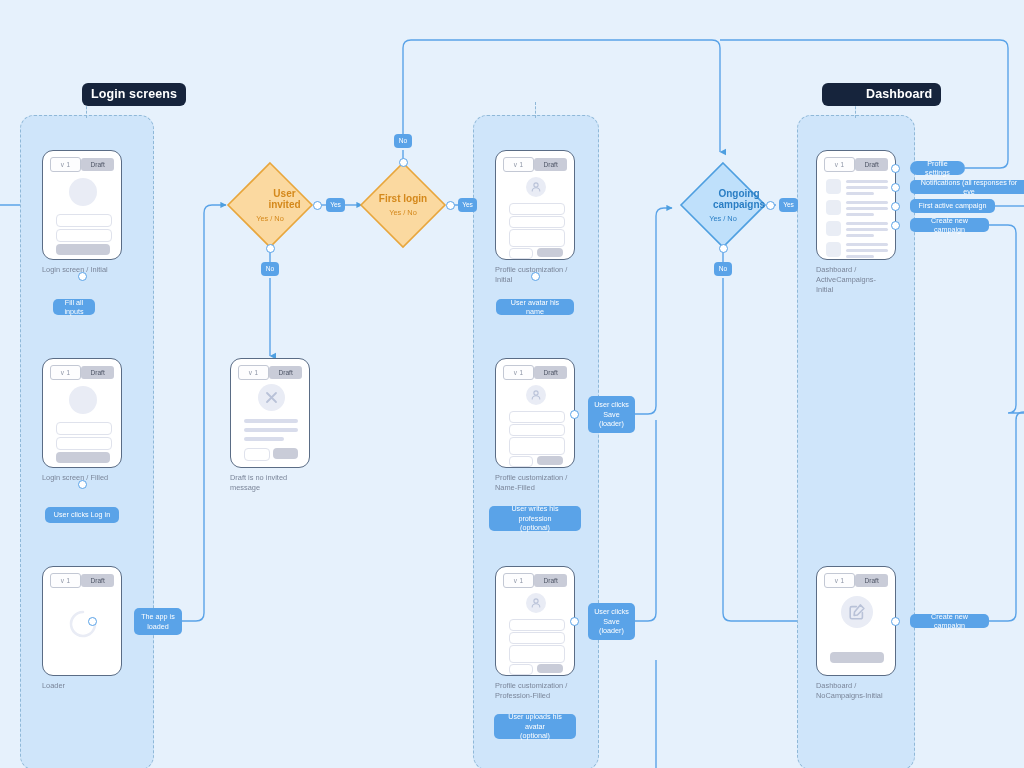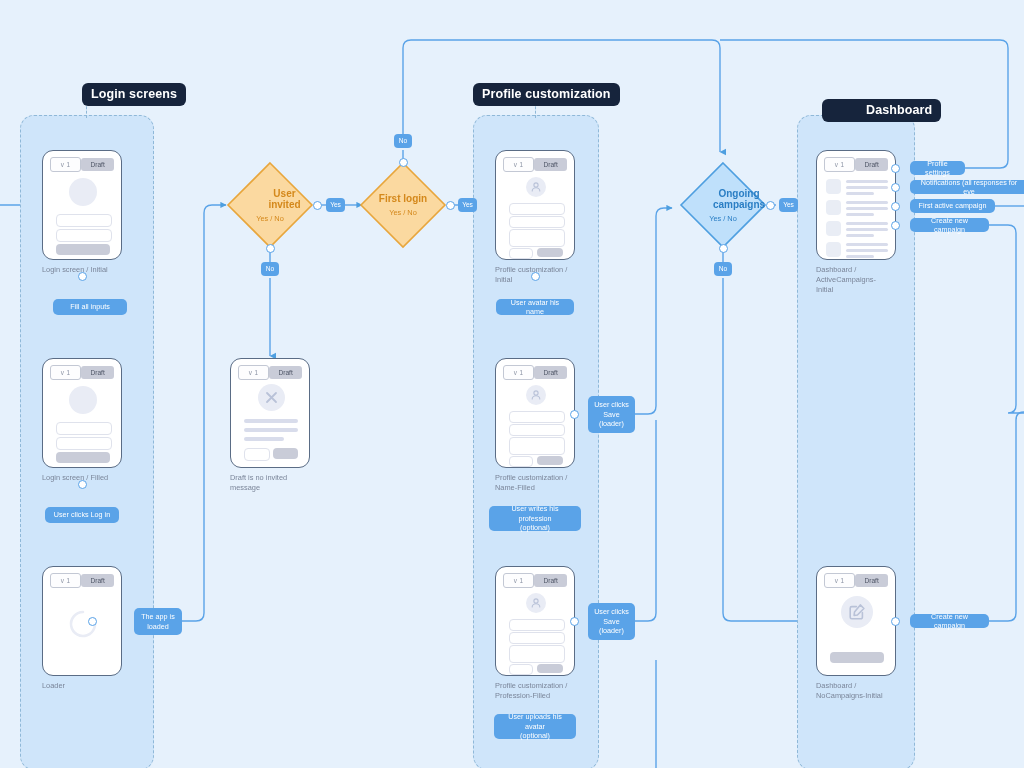--- a/index.html
+++ b/index.html
@@ -191,40 +191,39 @@
       <path d="M656,660 L656,768"></path>
     </g>
   </svg>
 
   <div class="group" style="left:20px;top:115px;width:132px;height:653px;"></div>
   <div class="group-stem" style="left:86px;top:102px;height:16px;"></div>
   <div class="group-title" style="left:41px;top:83px;margin-left:41px;">Login screens</div>
 
   <div class="group" style="left:473px;top:115px;width:124px;height:653px;"></div>
   <div class="group-stem" style="left:535px;top:102px;height:16px;"></div>
-  <div class="group-title" style="left:473px;top:83px;">Profile customization</div>
 
   <div class="group" style="left:797px;top:115px;width:116px;height:653px;"></div>
   <div class="group-stem" style="left:855px;top:102px;height:16px;"></div>
-  <div class="group-title" style="left:822px;top:99px;padding-left:44px;">Dashboard</div>
+  <div class="group-title" style="left:822px;top:83px;padding-left:44px;">Dashboard</div>
 
   <div class="screen" style="left:42px;top:150px;width:80px;height:110px;">
     <div class="scr-head">
       <div class="chip-v">v 1</div>
       <div class="chip-draft">Draft</div>
     </div>
     <div class="ph-circle" style="left:26px;top:27px;width:28px;height:28px;"></div>
     <div class="ph-input" style="left:13px;top:63px;width:54px;height:11px;"></div>
     <div class="ph-input" style="left:13px;top:78px;width:54px;height:11px;"></div>
     <div class="ph-btn-solid" style="left:13px;top:93px;width:54px;height:11px;"></div>
   </div>
   <div class="caption" style="left:42px;top:265px;width:120px;">Login screen / Initial</div>
   <div class="knob" style="left:77.5px;top:272px;"></div>
 
-  <div class="pill" style="left:53px;top:299px;width:74px;height:16px;">Fill all inputs</div>
+  <div class="pill" style="left:53px;top:299px;width:42px;height:16px;">Fill all inputs</div>
 
   <div class="screen" style="left:42px;top:358px;width:80px;height:110px;">
     <div class="scr-head">
       <div class="chip-v">v 1</div>
       <div class="chip-draft">Draft</div>
     </div>
     <div class="ph-circle" style="left:26px;top:27px;width:28px;height:28px;"></div>
     <div class="ph-input" style="left:13px;top:63px;width:54px;height:11px;"></div>
     <div class="ph-input" style="left:13px;top:78px;width:54px;height:11px;"></div>
     <div class="ph-btn-solid" style="left:13px;top:93px;width:54px;height:11px;"></div>
@@ -418,21 +417,21 @@
   </div>
   <div class="caption" style="left:816px;top:265px;width:110px;">Dashboard /
 ActiveCampaigns-
 Initial</div>
 
   <div class="knob" style="left:891px;top:163.5px;"></div>
   <div class="knob" style="left:891px;top:182.5px;"></div>
   <div class="knob" style="left:891px;top:201.5px;"></div>
   <div class="knob" style="left:891px;top:220.5px;"></div>
 
-  <div class="pill" style="left:910px;top:161px;width:55px;height:14px;">Profile settings</div>
+  <div class="pill" style="left:910px;top:161px;width:55px;height:14px;border-radius:7px;">Profile settings</div>
   <div class="pill" style="left:910px;top:180px;width:118px;height:14px;justify-content:flex-start;">Notifications (all responses for eve</div>
   <div class="pill" style="left:910px;top:199px;width:85px;height:14px;">First active campaign</div>
   <div class="pill" style="left:910px;top:218px;width:79px;height:14px;">Create new campaign</div>
 
   <div class="screen" style="left:816px;top:566px;width:80px;height:110px;">
     <div class="scr-head">
       <div class="chip-v">v 1</div>
       <div class="chip-draft">Draft</div>
     </div>
     <div class="ph-circle" style="left:24px;top:29px;width:32px;height:32px;"></div>

